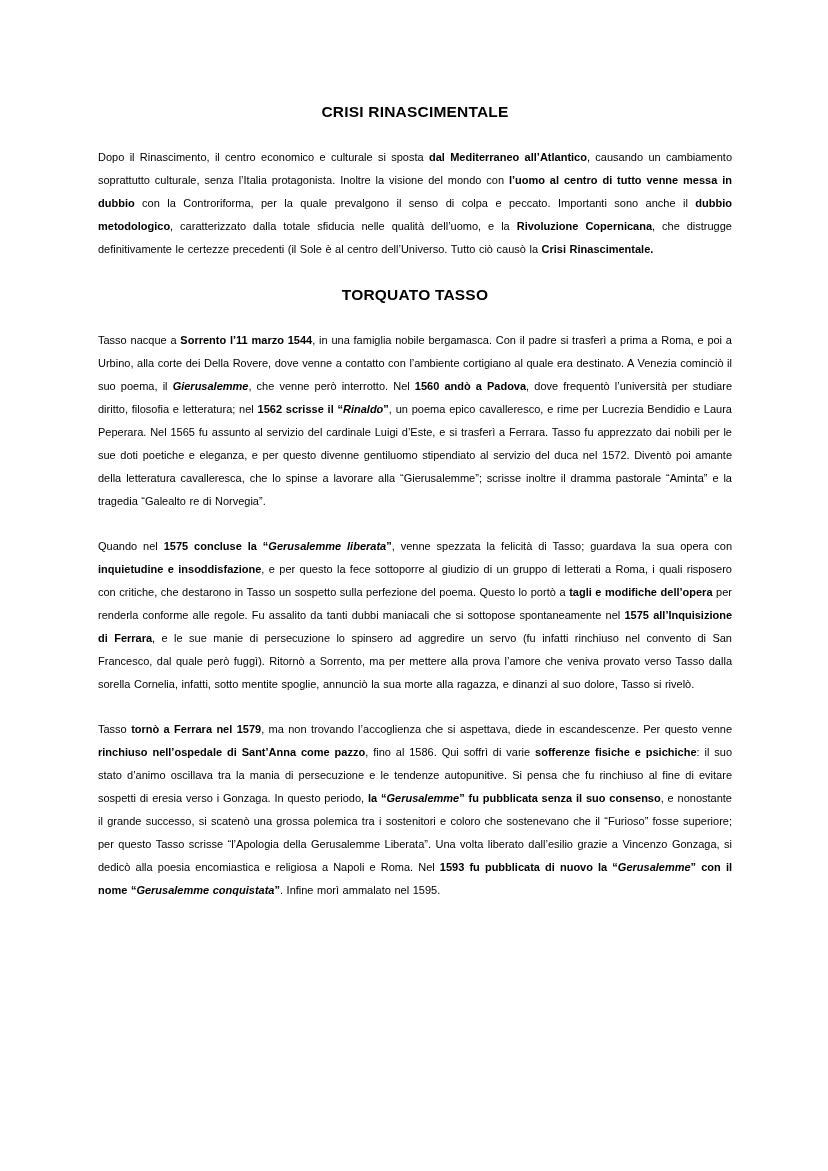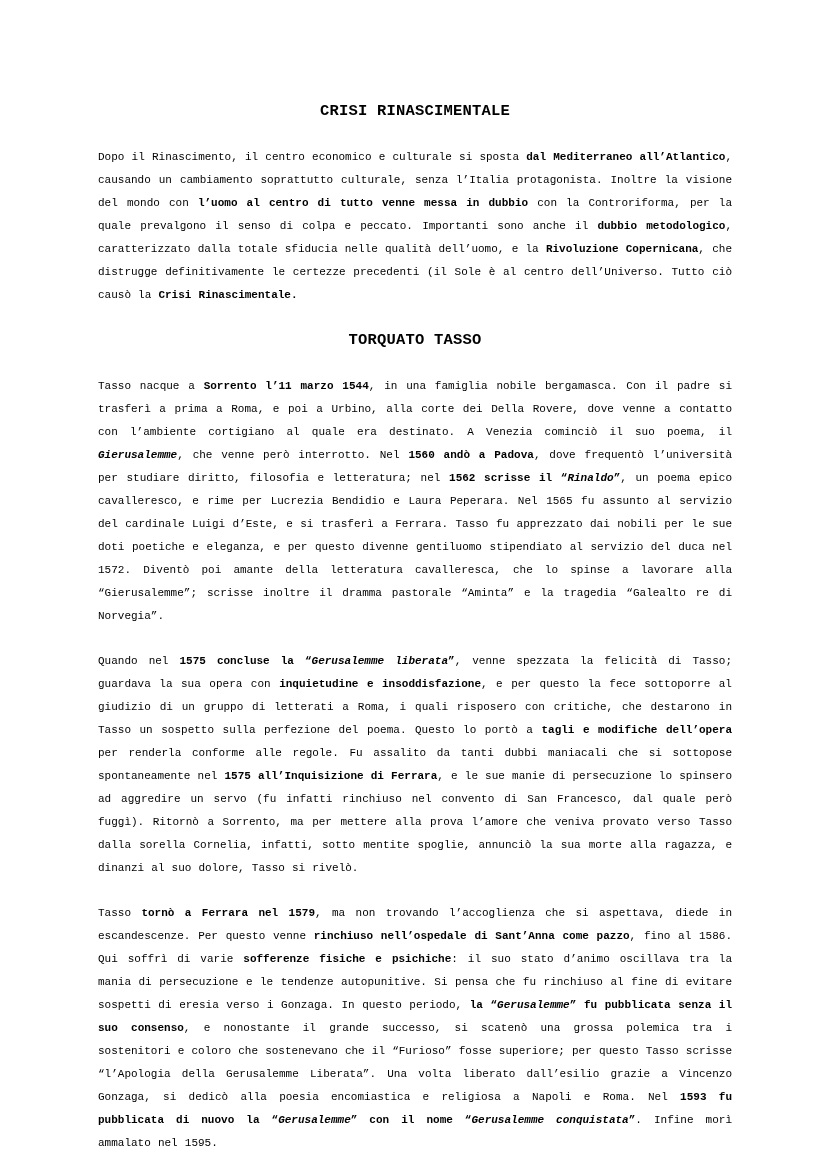--- a/index.html
+++ b/index.html
@@ -6,21 +6,21 @@
     margin: 0;
     padding: 0;
     background: #ffffff;
   }
   .page {
     position: relative;
     width: 828px;
     height: 1171px;
     background: #ffffff;
     color: #000000;
-    font-family: Liberation Mono, monospace;
+    font-family: Liberation Sans, sans-serif;
     overflow: hidden;
   }
   .content {
     position: absolute;
     left: 98px;
     top: 100px;
     width: 634px;
   }
   .doc-heading {
     font-size: 15.5px;

